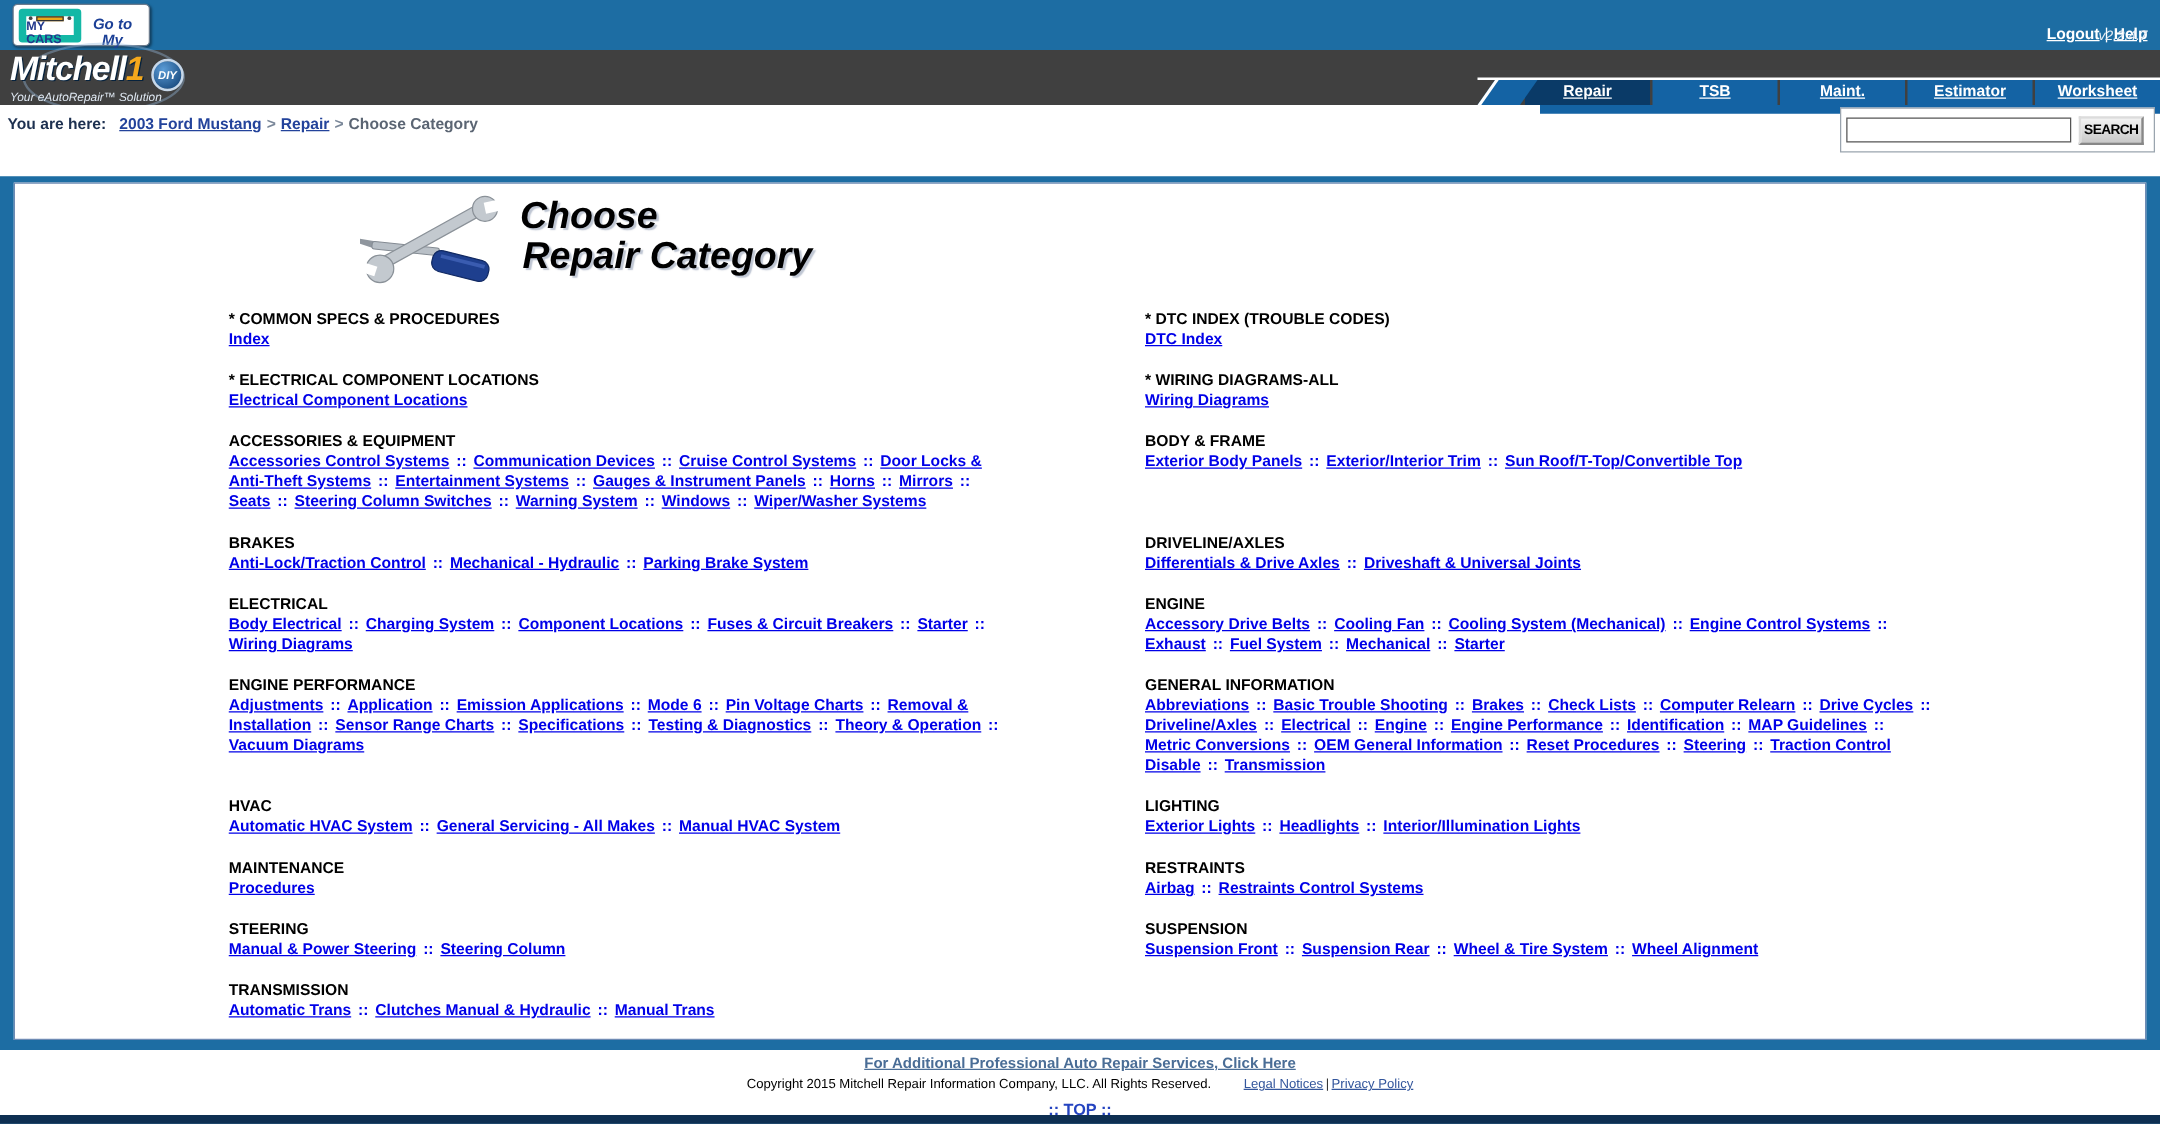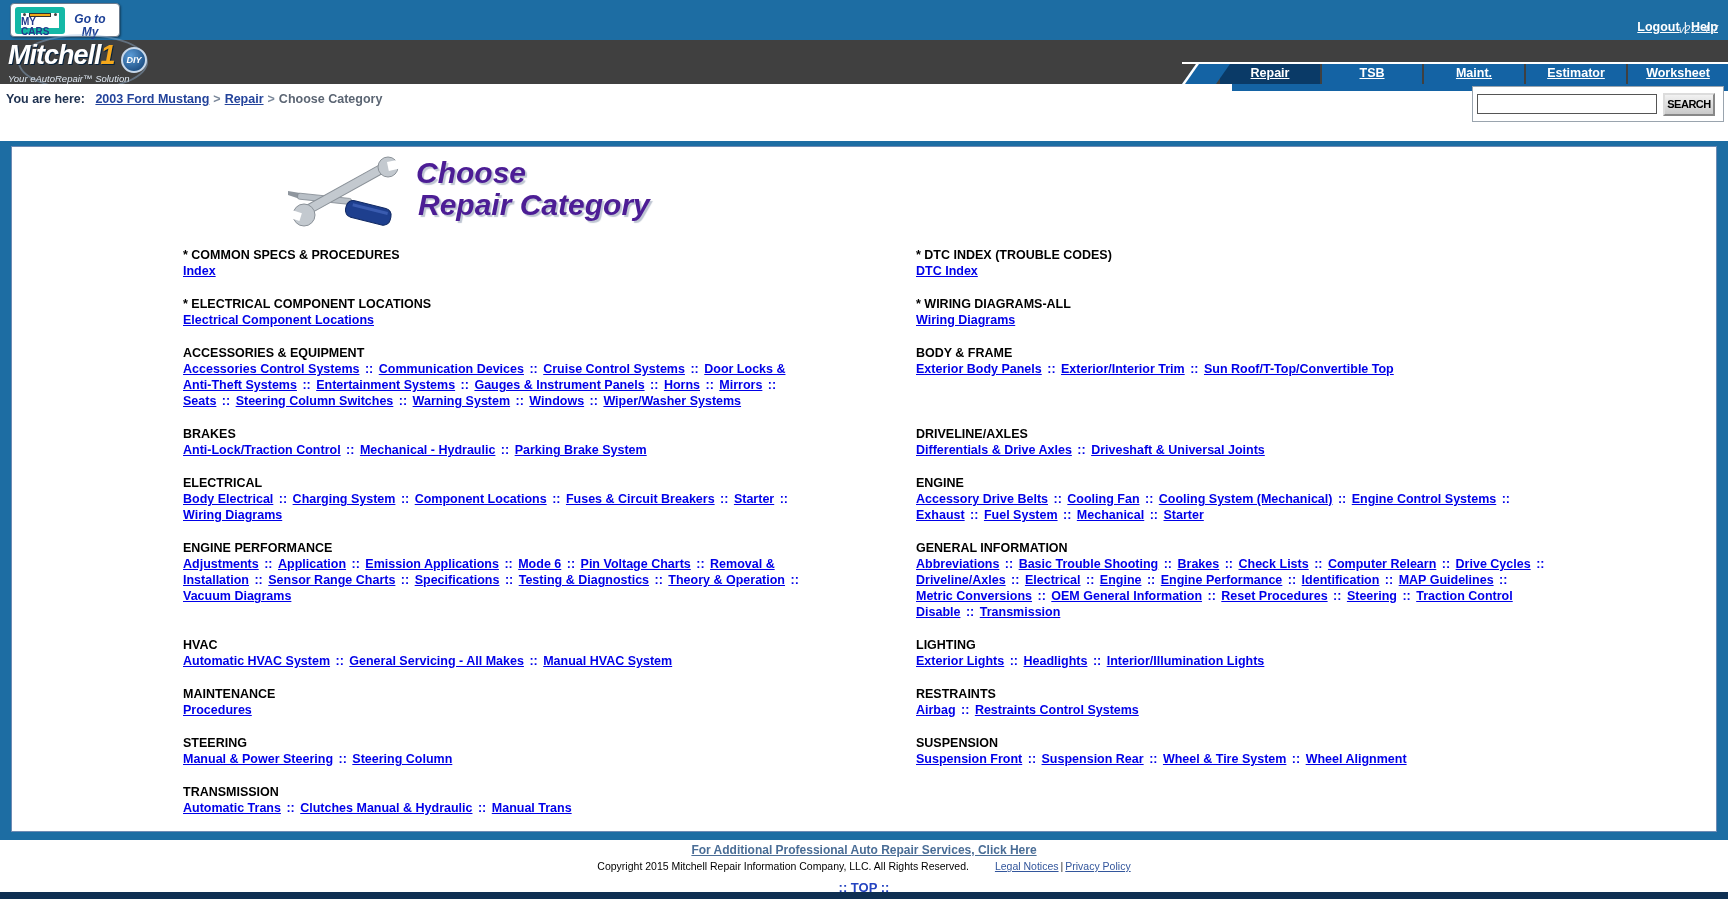--- a/index.html
+++ b/index.html
@@ -64,21 +64,21 @@
   .search-btn { width:52px; height:23px; background:linear-gradient(#f2f2f2,#c9c9c9);
     border:2px outset #dcdcdc; font-size:11px; font-weight:bold; color:#000;
     font-family:"Liberation Sans", sans-serif; letter-spacing:-0.5px; cursor:pointer; padding:0; }
 
   
   .bluebg { position:absolute; left:0; top:141px; width:1728px; height:758px; background:#1d6da3; }
   .panel { position:absolute; left:11px; top:146px; width:1706px; height:686px; background:#ffffff;
     border:1px solid #6e8bb4; }
   .title-block { position:absolute; left:272px; top:6px; display:flex; align-items:flex-start; }
   .title-icon { margin-right:14px; }
-  .title-text { font-size:30px; line-height:32px; font-weight:bold; font-style:italic; color:#4c1d95;
+  .title-text { font-size:30px; line-height:32px; font-weight:bold; font-style:italic; color:#000000;
     text-shadow:2px 2px 1px rgba(70,90,125,.35); padding-top:4px; }
   .title-text .t2 { padding-left:2px; }
 
   .cat-grid { position:absolute; left:171px; top:100px; width:1380px;
     display:grid; grid-template-columns:625px 630px; column-gap:108px; row-gap:17px; }
   .cat-section { min-height:32px; }
   .cat-heading { font-size:12.5px; font-weight:bold; color:#000; line-height:16px; }
   .cat-links { font-size:12.5px; font-weight:bold; line-height:16px; color:#0000e8; }
   .cat-links a { color:#0000e8; text-decoration:underline; cursor:pointer; }
   .cat-sep { text-decoration:none; padding:0 2px; }

